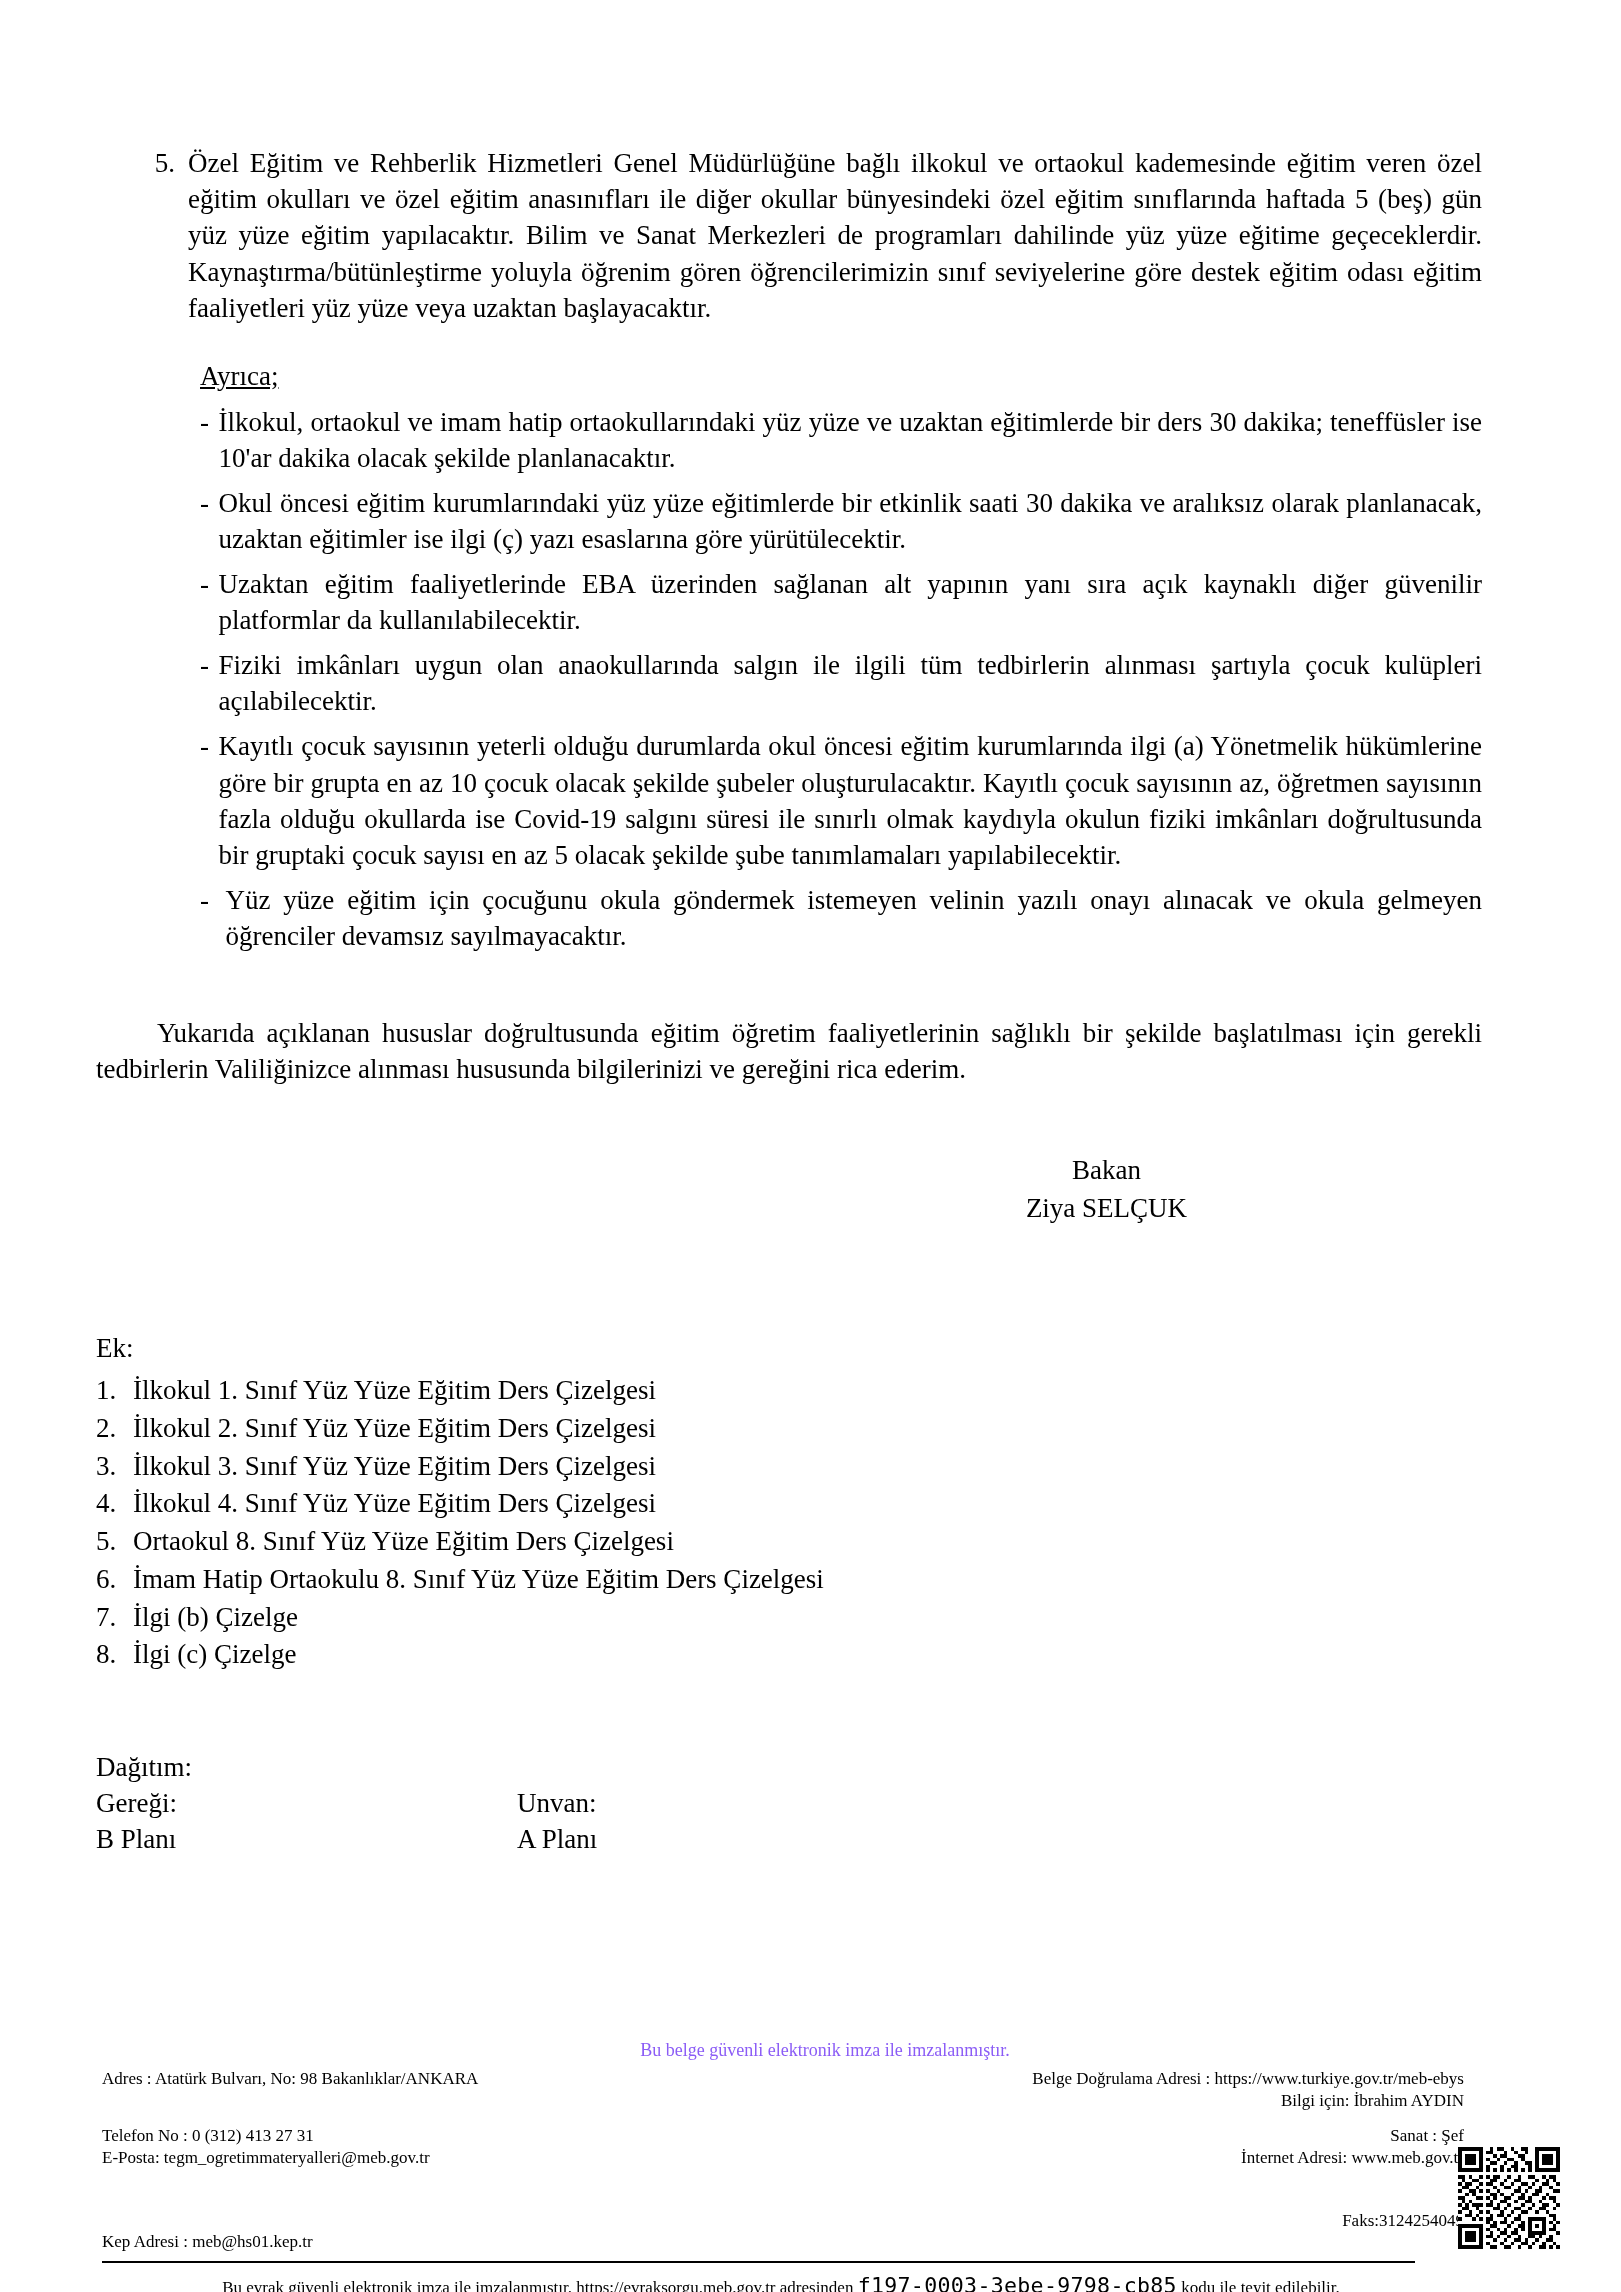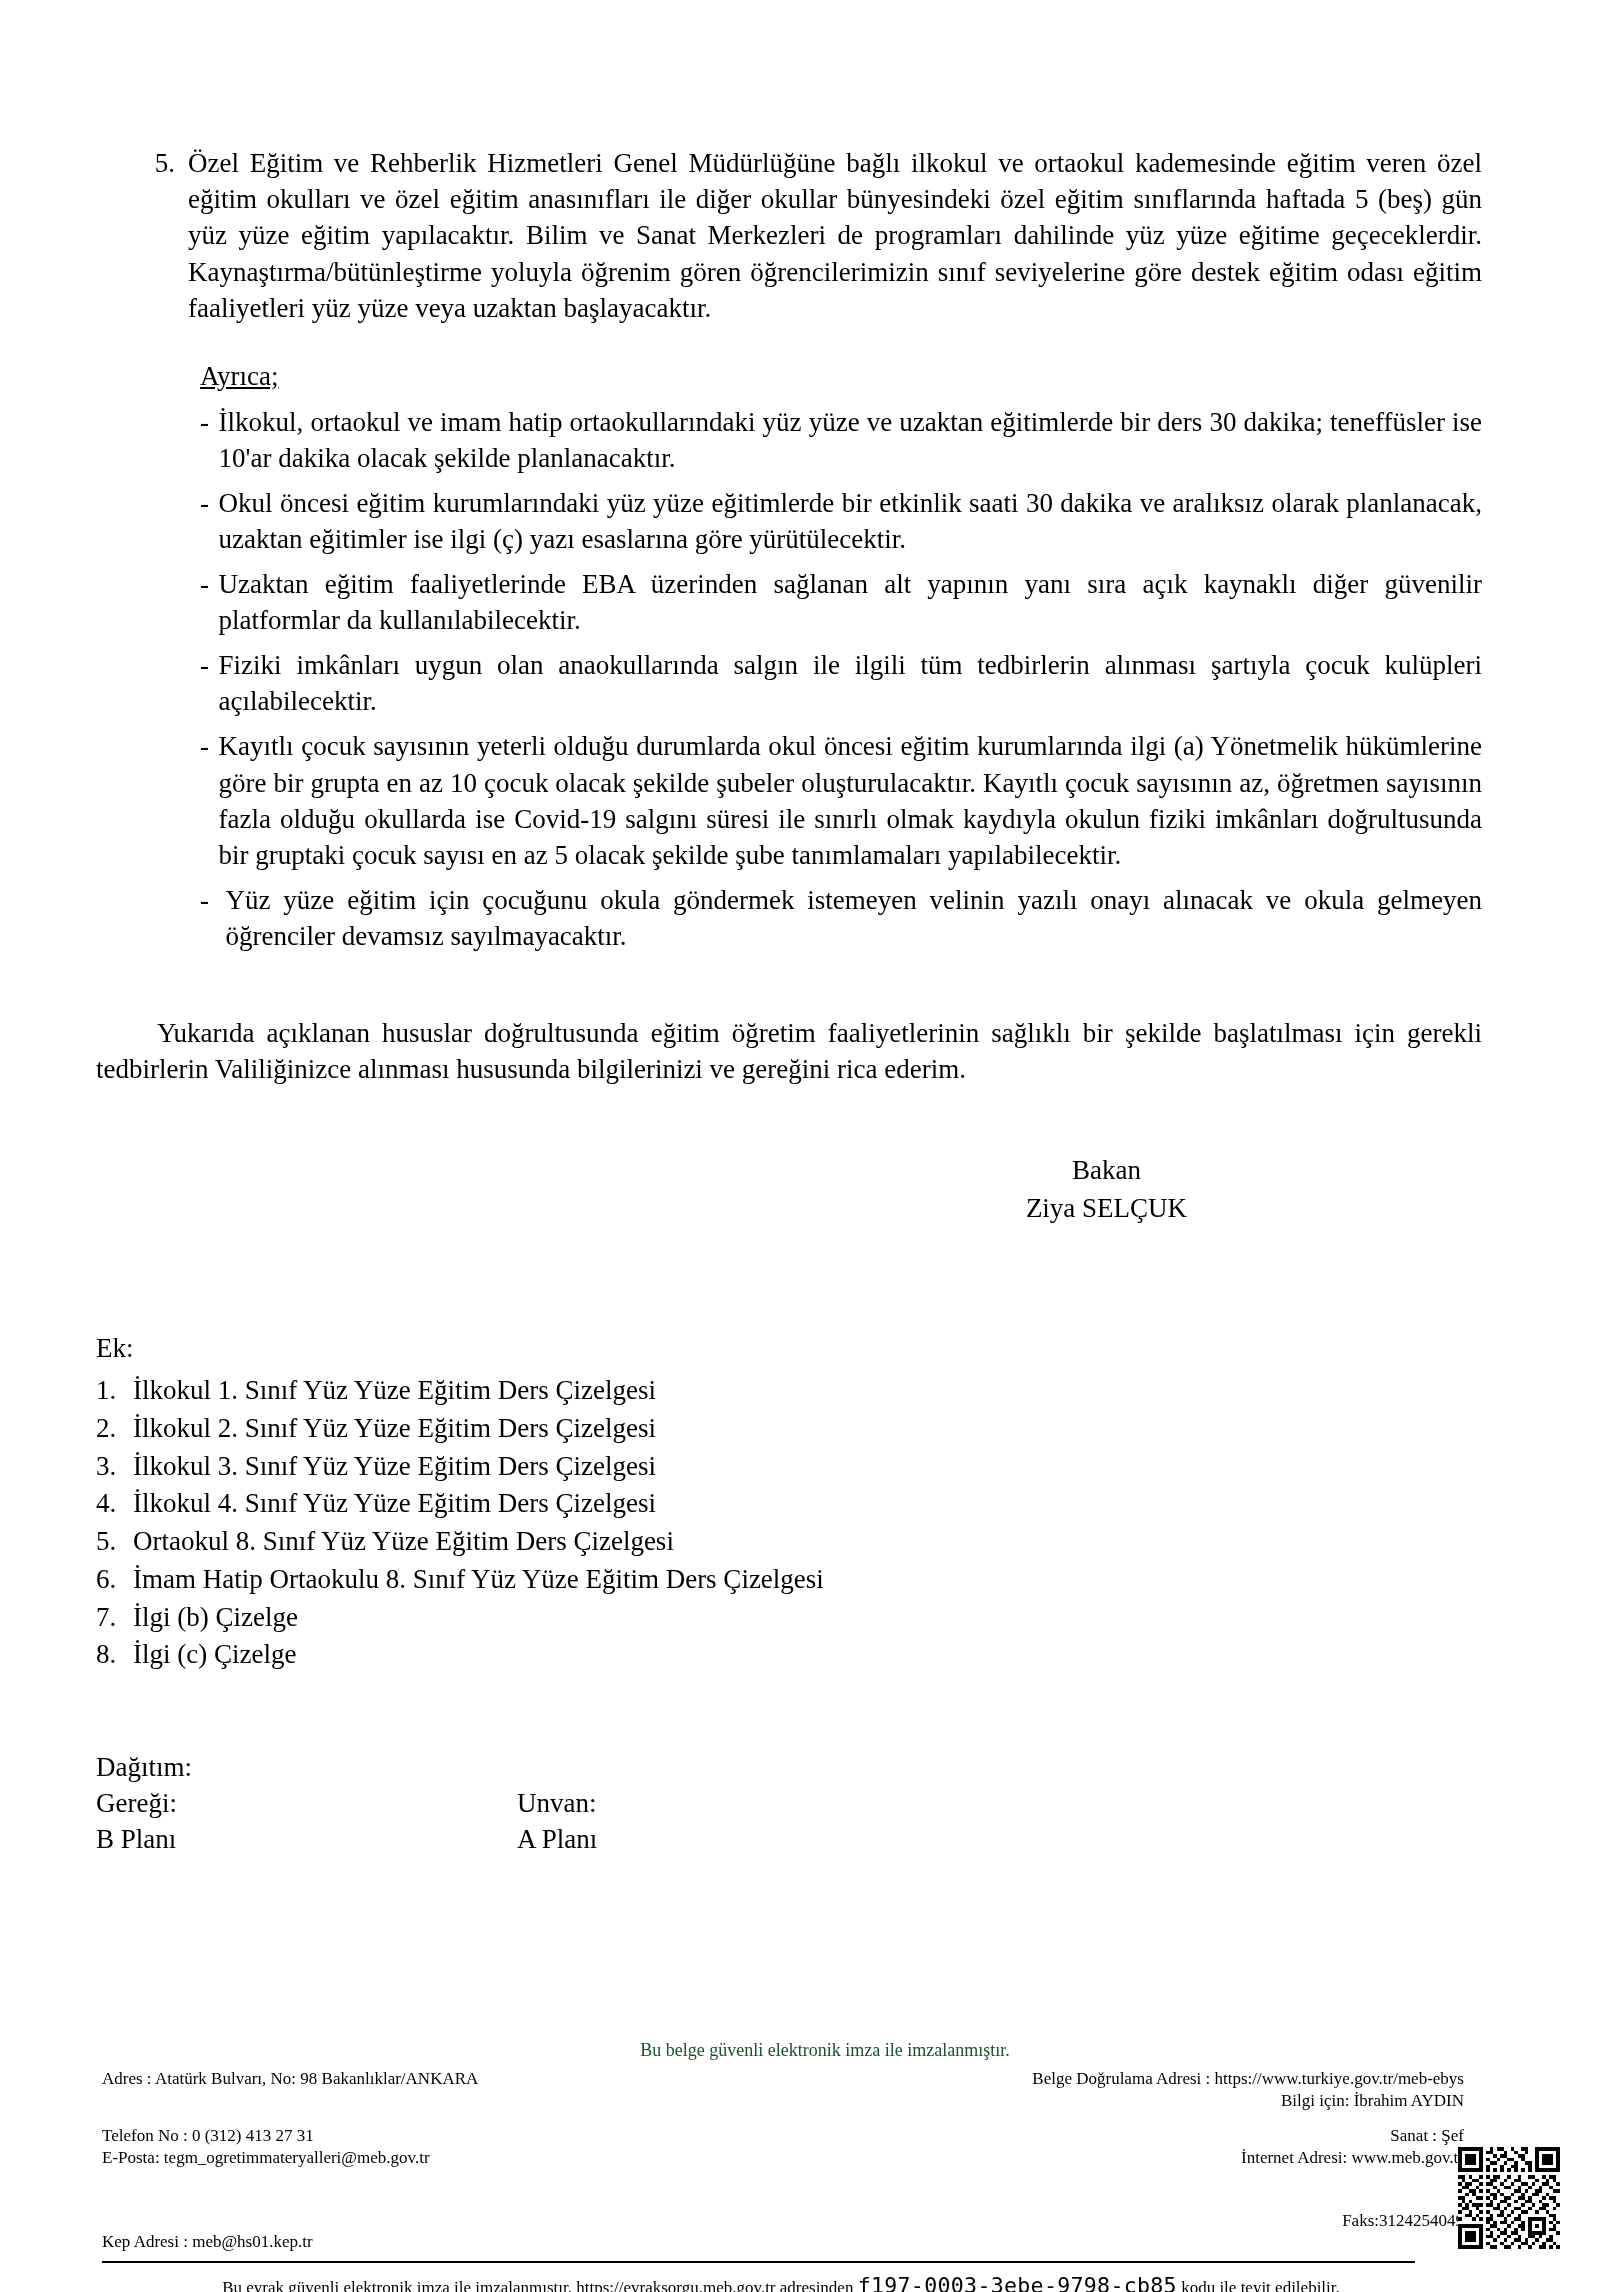--- a/index.html
+++ b/index.html
@@ -130,21 +130,21 @@
   .footer {
     position: absolute;
     left: 0;
     top: 2039px;
     width: 1621px;
     font-size: 17px;
     line-height: 1.28;
   }
   .footer-notice {
     text-align: center;
-    color: #14532d;
+    color: #8b5cf6;
     font-size: 18px;
     margin-bottom: 5.9px;
     padding-left: 29px;
   }
   .footer-grid {
     position: relative;
     margin: 0 102px 0 102px;
     width: 1362px;
   }
   .fgrow {

